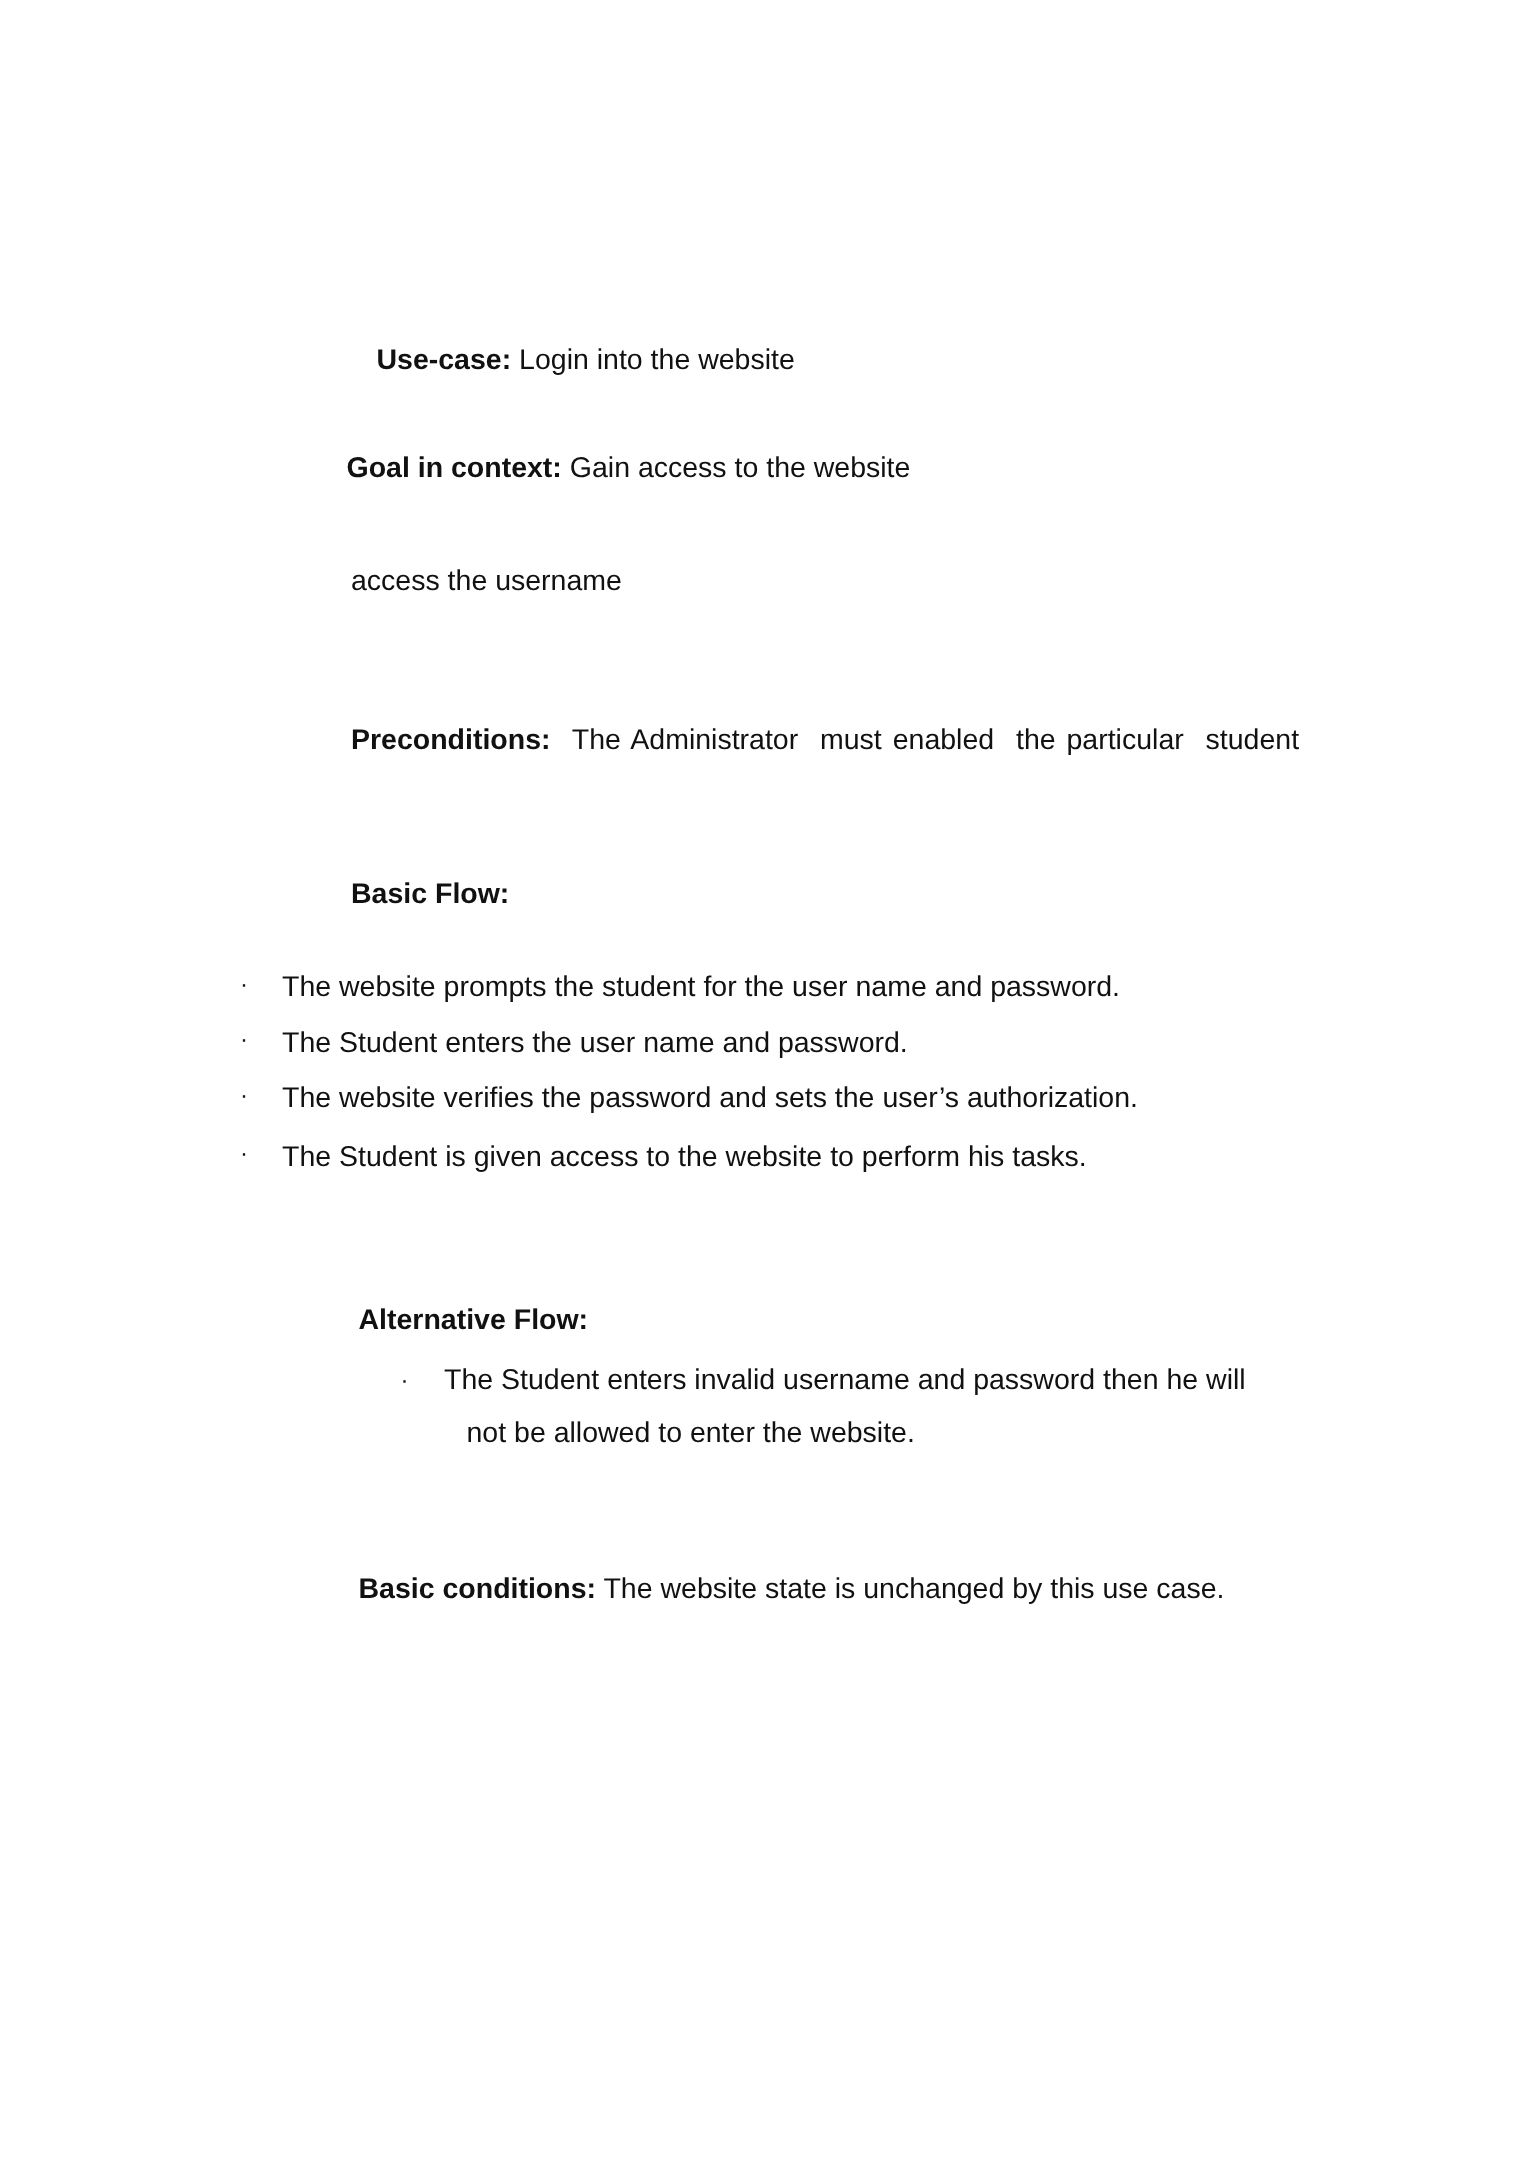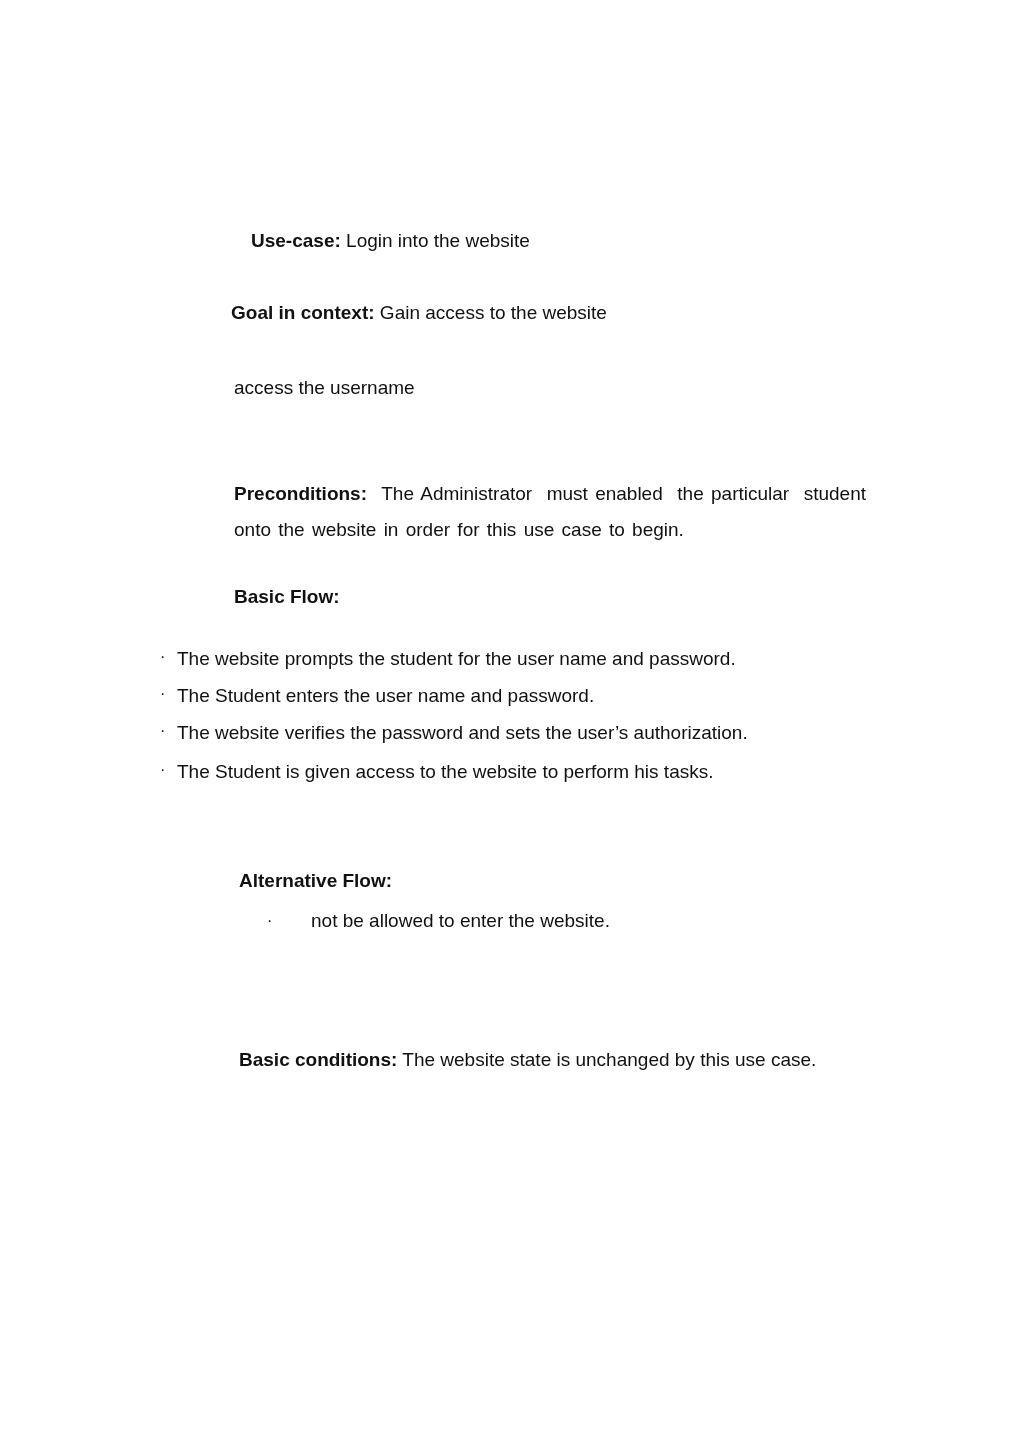--- a/index.html
+++ b/index.html
@@ -35,21 +35,21 @@
       line-height: 36px;
       white-space: normal;
       width: 680px;
       word-spacing: 2px;
     }
 
     #basic-title { left: 234px; top: 586px; }
 
     .bullet-row { position: absolute; left: 160px; white-space: nowrap; }
     .bullet-row .dot { position: absolute; left: 0; top: 0; font-size: 16px; }
-    .bullet-row .txt { position: absolute; left: 17px; top: 0; text-align: right; }
+    .bullet-row .txt { position: absolute; left: 28px; top: 0; text-align: right; }
 
     #alt-title { left: 239px; top: 870px; text-align: center; }
     #alt-item {
       left: 263px; top: 903px;
       line-height: 35px;
       white-space: nowrap;
     }
     #alt-item .dot { position: absolute; left: 4px; top: 0; font-size: 16px; }
     #alt-item .l1 { display: block; padding-left: 33px; }
     #alt-item .l2 { display: block; margin-left: 48px; }
@@ -69,21 +69,20 @@
   <span>Gain access to the website</span>
 </div>
 
 <div class="abs" id="brief">
   <span>access the username</span>
 </div>
 
 <div class="abs" id="precond">
   <span class="b">Preconditions:</span>&nbsp;
   <span style="white-space:pre;">The Administrator  must enabled  the particular  student</span><br>
-  <span>onto the website in order for this use case to begin.</span>
 </div>
 
 <div class="abs b" id="basic-title">Basic Flow:</div>
 
 <div class="bullet-row" style="top:648px;">
   <span class="dot">·</span>
   <span class="txt">The website prompts the student for the user name and password.</span>
 </div>
 <div class="bullet-row" style="top:685px;">
   <span class="dot">·</span>
@@ -95,19 +94,20 @@
 </div>
 <div class="bullet-row" style="top:761px;">
   <span class="dot">·</span>
   <span class="txt">The Student is given access to the website to perform his tasks.</span>
 </div>
 
 <div class="abs b" id="alt-title">Alternative Flow:</div>
 
 <div class="abs" id="alt-item">
   <span class="dot">·</span>
+  <span class="l1">The Student enters invalid username and password then he will</span>
   <span class="l2">not be allowed to enter the website.</span>
 </div>
 
 <div class="abs" id="post">
   <span class="b">Basic conditions:</span>
   <span>The website state is unchanged by this use case.</span>
 </div>
 
 </body></html>

